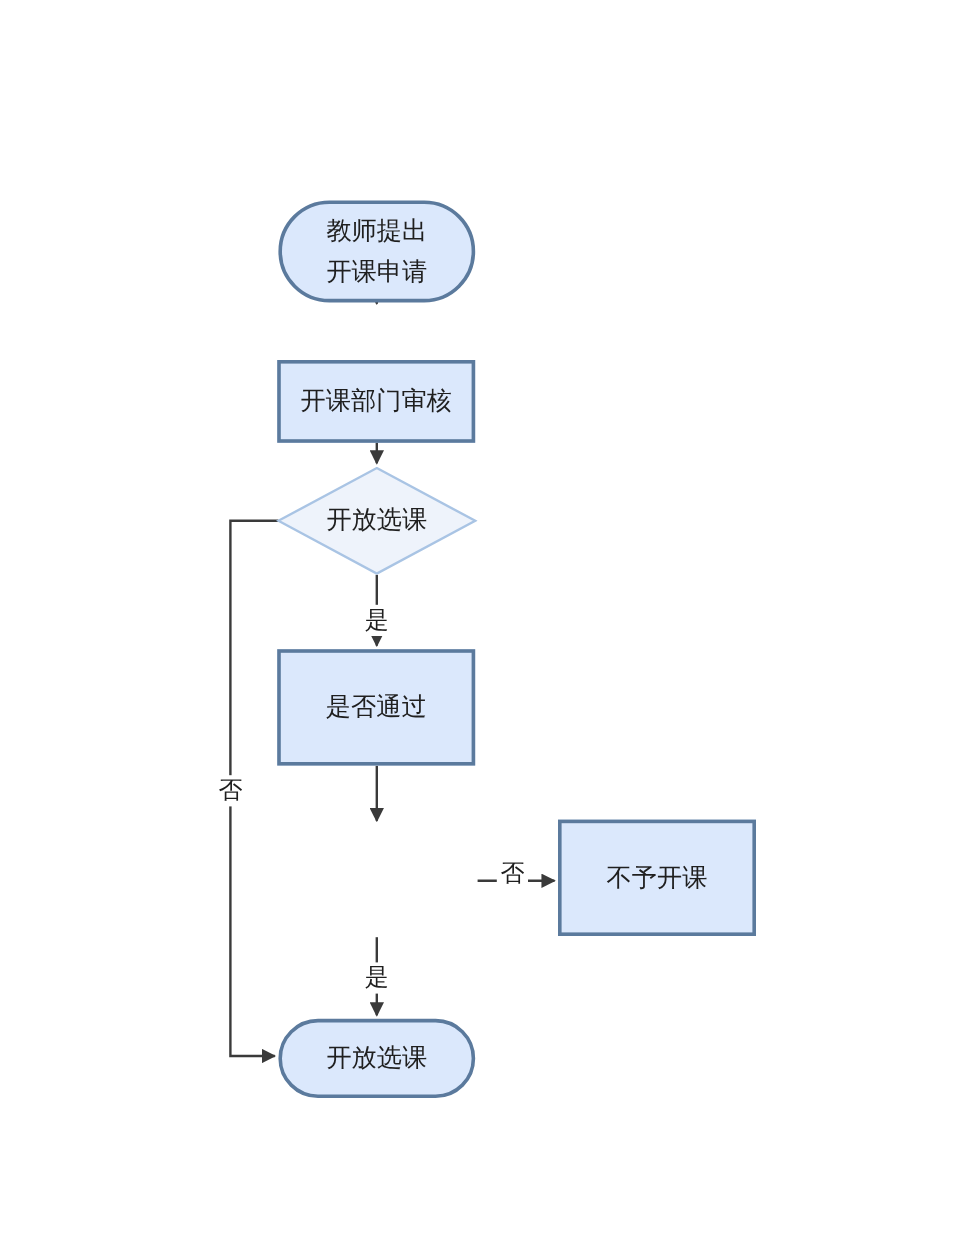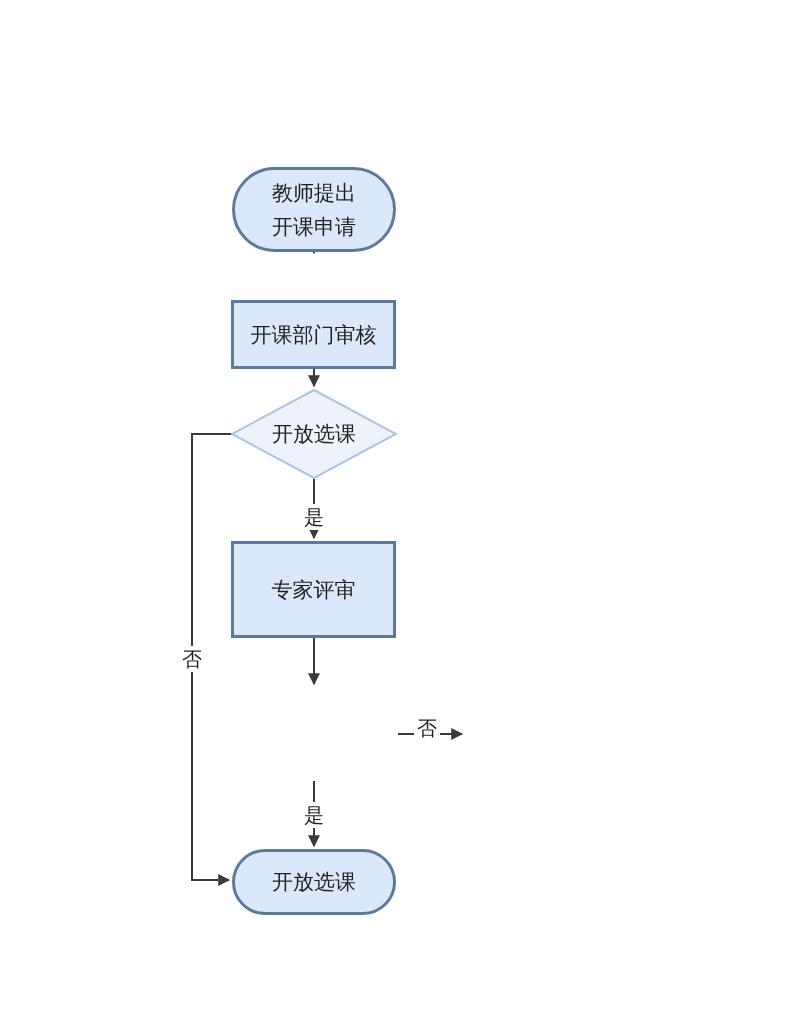--- a/index.html
+++ b/index.html
@@ -111,24 +111,27 @@
   </div>
 
   <div class="node decision" style="left:230px; top:389px; width:168px; height:90px;">
     <svg class="decision-shape" viewBox="0 0 168 90" preserveAspectRatio="none">
       <polygon points="84,1 166,45 84,89 2,45"></polygon>
     </svg>
     <span class="label">开放选课</span>
   </div>
 
   <div class="node process" style="left:231px; top:541px; width:165px; height:97px;">
-    <span class="label">专家评审</span>
+    <span class="label">是否通过</span>
   </div>
 
 
+  <div class="node process" style="left:465px; top:683px; width:165px; height:97px;">
+    <span class="label">不予开课</span>
+  </div>
 
   <div class="node terminator" style="left:232px; top:849px; width:164px; height:66px; border-radius:33px;">
     <span class="label">开放选课</span>
   </div>
 
   <div class="edge-label" style="left:314px; top:517px;">是</div>
 
   <div class="edge-label" style="left:192px; top:659px;">否</div>
 
   <div class="edge-label" style="left:427px; top:728px;">否</div>

